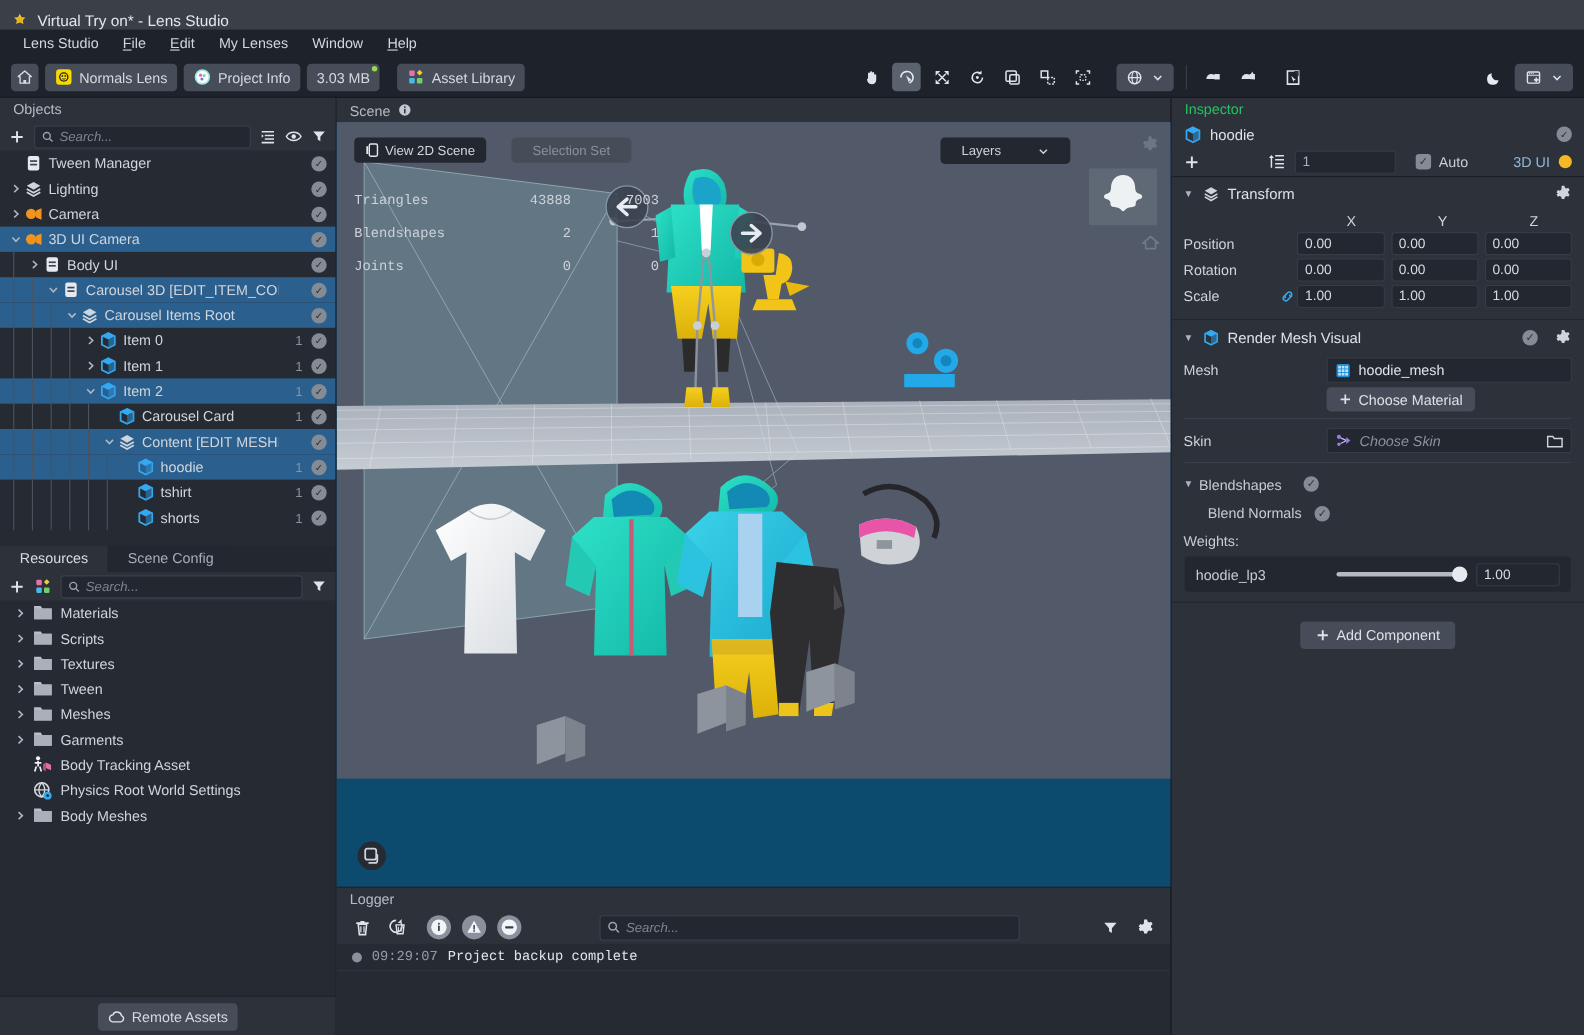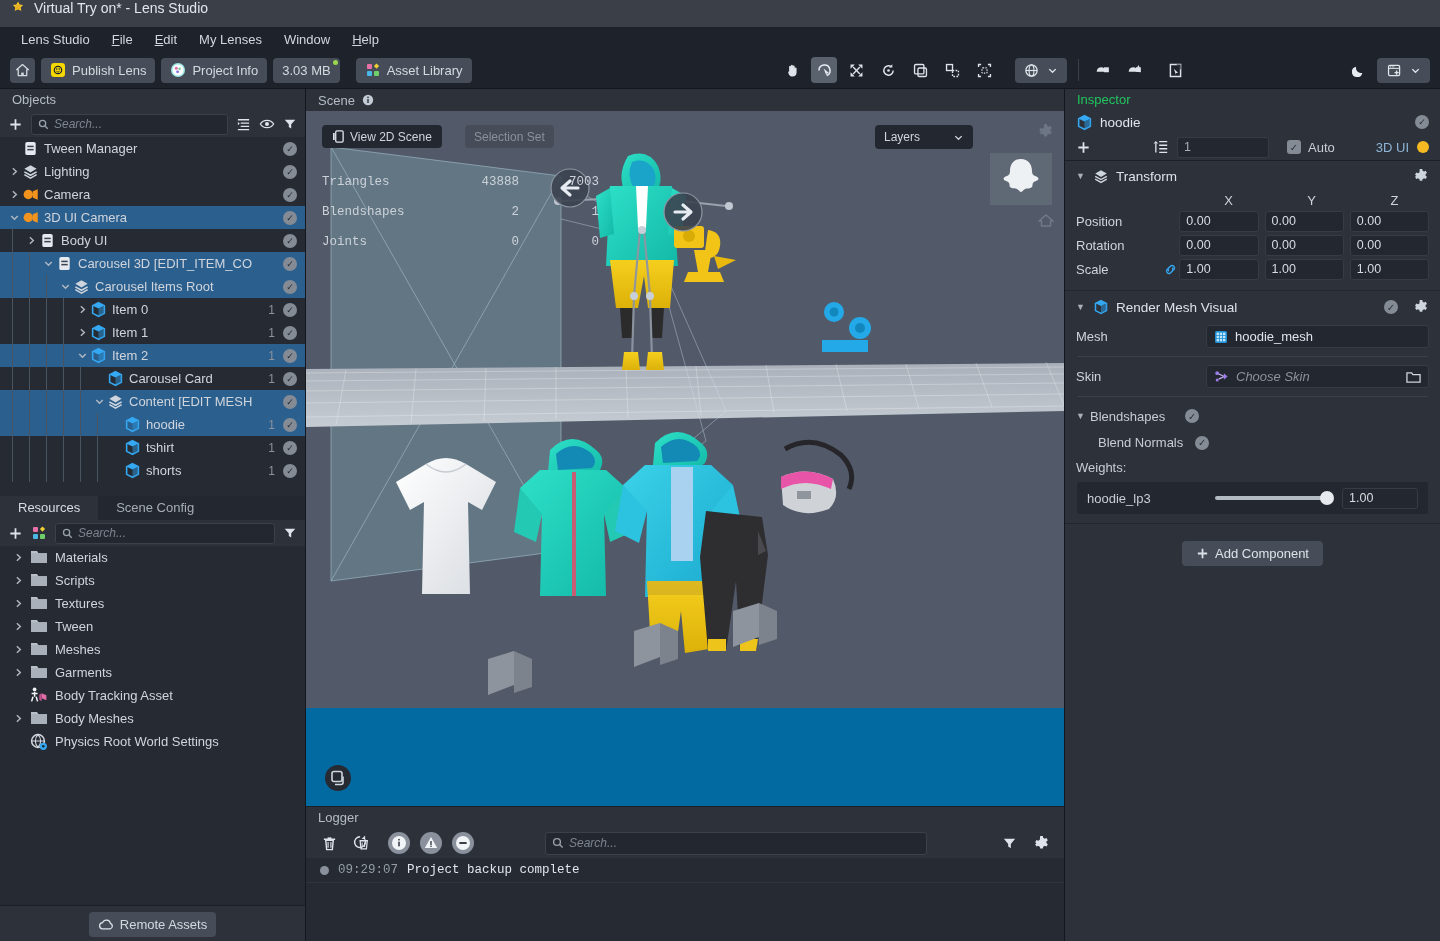--- a/index.html
+++ b/index.html
@@ -5,21 +5,21 @@
   html,body{margin:0;padding:0;}
   body{
     width:1440px;height:941px;overflow:hidden;
     background:#2c313a;
     font-family:"Liberation Sans", sans-serif;
     font-size:13px;
     color:#c8cdd4;
     -webkit-font-smoothing:antialiased;
   }
   
-  #titlebar{height:27px;background:#3a3f48;display:flex;align-items:flex-start;padding-left:10px;}
+  #titlebar{height:27px;background:#3a3f48;display:flex;align-items:flex-end;padding-left:10px;}
   #titlebar .app-ico{width:16px;height:16px;margin-right:8px;display:block;}
   #titlebar .title{font-size:14px;color:#e3e7ec;}
   
   #menubar{height:25px;background:#1e222a;display:flex;align-items:center;padding-left:10px;gap:0px;}
   #menubar .mi{padding:0 11px;font-size:13px;color:#d2d7de;cursor:default;height:25px;line-height:25px;}
   .u{text-decoration:underline;}
   
   #toolbar{height:36px;background:#1e222a;display:flex;align-items:center;padding:0 10px;gap:6px;border-bottom:1px solid #14171d;}
   .tbtn{height:25px;border-radius:4px;background:#474d58;display:flex;align-items:center;gap:6px;padding:0 9px;color:#d4d9e0;font-size:13px;cursor:pointer;}
   .tbtn.square{width:25px;padding:0;justify-content:center;}
@@ -46,23 +46,23 @@
   
   .tabs{height:24px;display:flex;background:#23272f;}
   .tab{padding:0 18px;height:24px;line-height:24px;font-size:13px;color:#a6adb7;background:#23272f;cursor:pointer;}
   .tab.active{background:#2c313a;color:#d8dde4;}
   
   #remotebar{height:36px;background:#2c313a;border-top:1px solid #1b1f26;display:flex;align-items:center;justify-content:center;}
   #remotebar .tbtn{background:#474d58;}
   
   #centercol{width:760px;display:flex;flex-direction:column;background:#2c313a;}
   #scene-head{height:22px;display:flex;align-items:center;padding-left:12px;gap:7px;font-size:13px;color:#b6bcc5;}
-  #viewport{flex:1;position:relative;overflow:hidden;background:#0369a1;}
+  #viewport{flex:1;position:relative;overflow:hidden;background:#0c4a6e;}
   #scene-overlay{position:absolute;inset:0;pointer-events:none;}
-  .vp-btn{position:absolute;height:22px;border-radius:4px;background:#23272f;display:flex;align-items:center;gap:5px;padding:0 9px;font-size:12px;color:#d0d5dc;pointer-events:auto;cursor:pointer;}
+  .vp-btn{position:absolute;height:22px;border-radius:4px;background:#23272f;display:flex;align-items:center;gap:5px;padding:0 19px;font-size:12px;color:#d0d5dc;pointer-events:auto;cursor:pointer;}
   .vp-btn.dim{background:#474d58;color:#8a919c;}
   .stat-row{display:flex;font-family:"Liberation Mono", monospace;font-size:12.5px;color:#ccd2da;line-height:18px;margin-top:12px;}
   .stat-row .lbl{width:115px;}
   .stat-row .v1{width:82px;text-align:right;}
   .stat-row .v2{width:80px;text-align:right;}
   
   #logger{height:135px;background:#2c313a;border-top:1px solid #1b1f26;display:flex;flex-direction:column;}
   #logger-head{height:21px;line-height:21px;padding-left:12px;font-size:13px;color:#b6bcc5;}
   #logger-tools{height:30px;display:flex;align-items:center;padding:0 12px;gap:10px;}
   .lgico{width:22px;height:22px;display:flex;align-items:center;justify-content:center;cursor:pointer;border-radius:3px;}
@@ -133,21 +133,21 @@
     <span>
       <svg width="16" height="16" viewBox="0 0 16 16">
           <rect x="1" y="1" width="14" height="14" rx="3" fill="#f7d800"></rect>
           <circle cx="8" cy="8" r="4.3" fill="#1e222a"></circle>
           <circle cx="8" cy="8" r="3.1" fill="#f7d800"></circle>
           <circle cx="6.7" cy="7" r="0.8" fill="#1e222a"></circle>
           <circle cx="9.3" cy="7" r="0.8" fill="#1e222a"></circle>
           <path d="M6.4 9.2a2 2 0 0 0 3.2 0" stroke="#1e222a" stroke-width="0.8" fill="none"></path>
         </svg>
     </span>
-    <span>Publish Lens</span>
+    <span>Normals Lens</span>
   </div>
   <div class="tbtn">
     <span>
       <svg width="16" height="16" viewBox="0 0 16 16">
           <circle cx="8" cy="8" r="7" fill="#9ee8e4"></circle>
           <circle cx="8" cy="8" r="5.5" fill="#ffffff"></circle>
           <circle cx="6.3" cy="6.3" r="1.5" fill="#e468a8"></circle>
           <circle cx="9.6" cy="6.8" r="1.3" fill="#6fcf97"></circle>
           <circle cx="7.6" cy="9.8" r="1.4" fill="#7b6fe0"></circle>
         </svg>
@@ -768,45 +768,45 @@
               <circle cx="4.6" cy="2.4" r="1.9" fill="#f2f5f8"></circle>
               <path d="M4.6 4.8v5M1.6 6.5h6M3 9.8l-1.4 4.6M6.2 9.8l1.4 4.6" stroke="#f2f5f8" stroke-width="1.5"></path>
               <path d="M11.6 6.2l4.8 2v5l-4.8-2z" fill="#e06fa8"></path>
               <path d="M11.6 6.2l-2.4 1.6v5l2.4 1.4z" fill="#c2548c"></path>
             </svg>
           </span>
           <span class="nm">Body Tracking Asset</span>
         </div>
         <div class="trow">
           <span style="width:10px;flex:0 0 auto;"></span>
-          <span class="tw">
-            <svg width="9" height="9" viewBox="0 0 10 10">
-              <path d="M3.2 1.4L7 5 3.2 8.6" fill="none" stroke="#b0b7c1" stroke-width="1.6"></path>
-            </svg>
-          </span>
-          <span class="ico" style="margin-left:4px;margin-right:8px;">
-            <svg width="18" height="15" viewBox="0 0 18 15">
-              <path d="M1 2h6l1.5 2.2H17V14H1z" fill="#b9bfc7"></path>
-              <path d="M1 4.2h16V14H1z" fill="#a9b0b9"></path>
-            </svg>
-          </span>
-          <span class="nm">Body Meshes</span>
-        </div>
-        <div class="trow">
-          <span style="width:10px;flex:0 0 auto;"></span>
           <span class="tw"></span>
           <span class="ico" style="margin-left:4px;margin-right:8px;">
             <svg width="18" height="18" viewBox="0 0 18 18">
               <circle cx="8" cy="8" r="6.4" fill="none" stroke="#d4d9e0" stroke-width="1.5"></circle>
               <path d="M1.8 8h12.4M8 1.6a9 9 0 0 1 0 12.8A9 9 0 0 1 8 1.6z" stroke="#d4d9e0" stroke-width="1.1" fill="none"></path>
               <circle cx="13.3" cy="13.3" r="3.6" fill="#35a8f2"></circle>
               <circle cx="13.3" cy="13.3" r="1.3" fill="#1f2730"></circle>
             </svg>
           </span>
           <span class="nm">Physics Root World Settings</span>
+        </div>
+        <div class="trow">
+          <span style="width:10px;flex:0 0 auto;"></span>
+          <span class="tw">
+            <svg width="9" height="9" viewBox="0 0 10 10">
+              <path d="M3.2 1.4L7 5 3.2 8.6" fill="none" stroke="#b0b7c1" stroke-width="1.6"></path>
+            </svg>
+          </span>
+          <span class="ico" style="margin-left:4px;margin-right:8px;">
+            <svg width="18" height="15" viewBox="0 0 18 15">
+              <path d="M1 2h6l1.5 2.2H17V14H1z" fill="#b9bfc7"></path>
+              <path d="M1 4.2h16V14H1z" fill="#a9b0b9"></path>
+            </svg>
+          </span>
+          <span class="nm">Body Meshes</span>
         </div>
       </div>
 
     <div id="remotebar">
       <div class="tbtn">
         <span>
           <svg width="16" height="13" viewBox="0 0 18 13">
               <path d="M4.6 11.5a3.6 3.6 0 0 1 .6-7.1A4.6 4.6 0 0 1 14 5.2a3.3 3.3 0 0 1-.4 6.3z" fill="none" stroke="#dfe4ea" stroke-width="1.4"></path>
             </svg>
         </span>
@@ -1262,20 +1262,30 @@
                   <rect x="5.8" y="9" width="2.4" height="2.4"></rect>
                   <rect x="9" y="9" width="2.4" height="2.4"></rect>
                 </g>
               </svg>
           </span>
           <span>hoodie_mesh</span>
         </div>
       </div>
 
 
+      <div style="padding-left:141px;margin-top:2px;">
+        <span class="chip-btn">
+          <span>
+            <svg width="12" height="12" viewBox="0 0 14 14">
+                <path d="M7 2v10M2 7h10" stroke="#dde2e8" stroke-width="1.8"></path>
+              </svg>
+          </span>
+          <span>Choose Material</span>
+        </span>
+      </div>
 
       <div class="sep-line"></div>
 
 
       <div class="prop-row">
         <span class="pl">Skin</span>
         <div class="val-field" style="justify-content:flex-start;">
           <span>
             <svg width="15" height="15" viewBox="0 0 16 16">
                 <circle cx="3.4" cy="4.4" r="2" fill="#9a7ce8"></circle>

